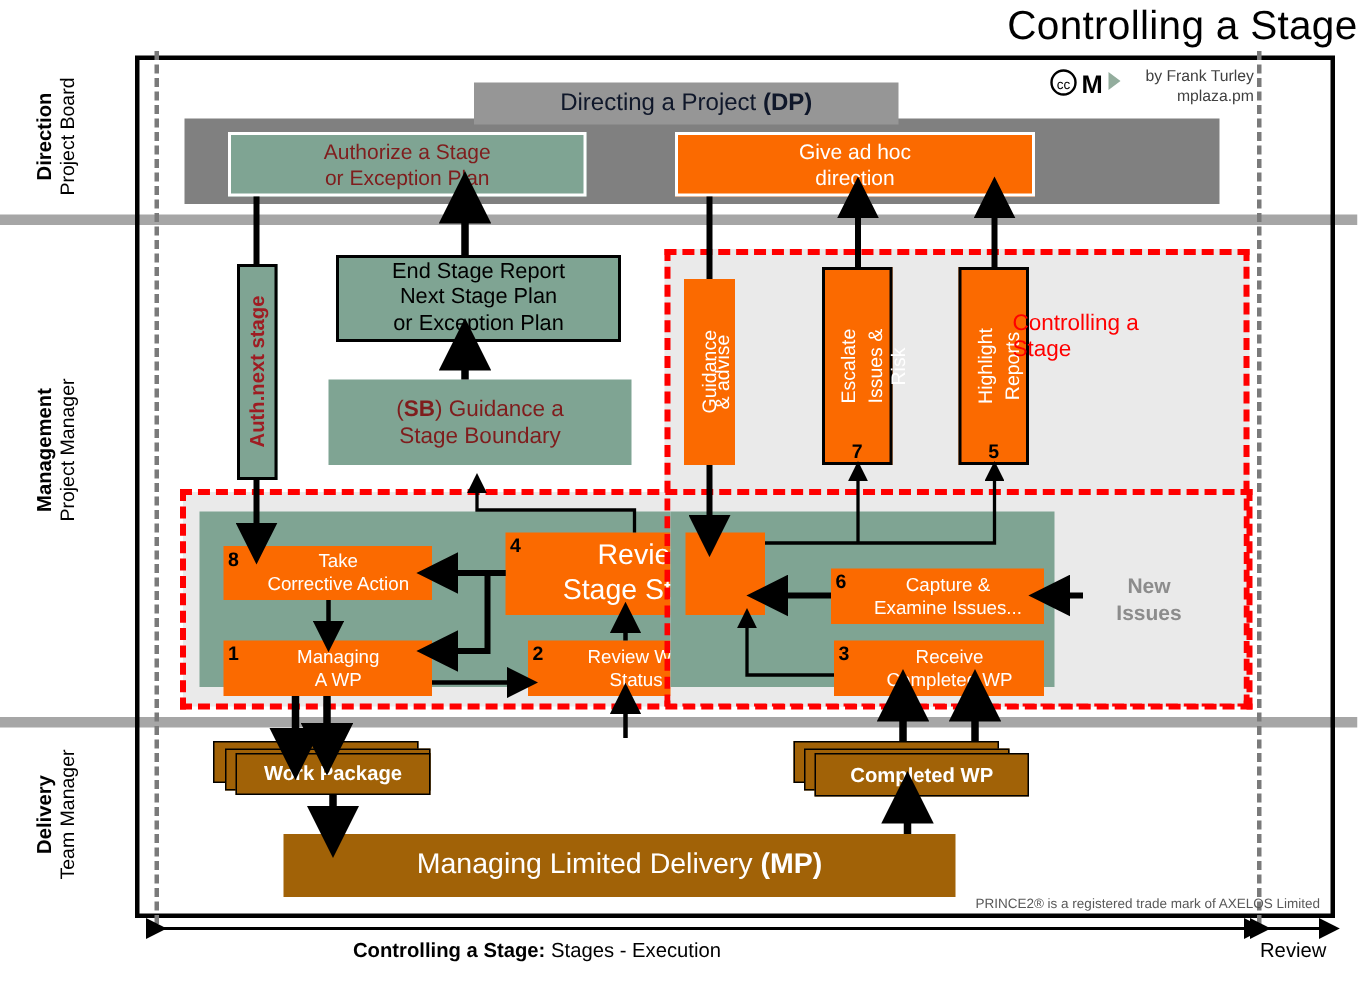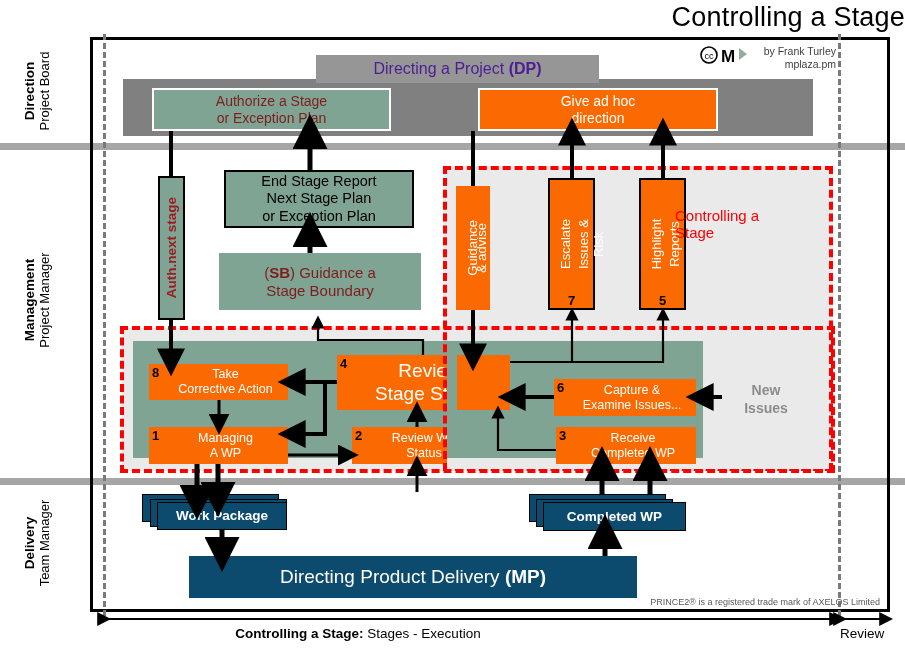--- a/index.html
+++ b/index.html
@@ -18,26 +18,26 @@
 
   
   .lane-label{width:160px;text-align:center;transform-origin:center center;}
   .lane-label .big{font-weight:bold;font-size:13.5px;}
   .lane-label .small{font-size:13px;}
 
   
   .box{display:flex;flex-direction:column;align-items:center;justify-content:center;
        text-align:center;line-height:1.18;}
   .grey{background:#808080;}
-  .grey2{background:#969696;color:#4c1d95;}
+  .grey2{background:#969696;color:#0f172a;}
   .green{background:#7fa493;color:#7f1d1d;}
   .green-dk{background:#7fa493;color:#000;border:2px solid #000;}
   .orange{background:#fb6a00;color:#fff;border:2px solid #000;}
   .orange-nb{background:#fb6a00;color:#fff;}
-  .red{background:#0c4a6e;color:#fff;border:1px solid #000;}
+  .red{background:#a16207;color:#fff;border:1px solid #000;}
   .wborder{border:2px solid #fff;}
 
   .num{position:absolute;left:3px;top:1px;font-weight:bold;font-size:13px;color:#000;}
   .num-b{position:absolute;left:50%;transform:translateX(-50%);bottom:0px;font-weight:bold;font-size:13px;color:#000;}
 
   .vert{writing-mode:vertical-rl;transform:rotate(180deg);}
 
   
   #cs-region{border:4px dashed #ff0000;background:rgba(0,0,0,0);}
   #cs-label{color:#ff0000;font-size:15px;line-height:1.15;}
@@ -90,21 +90,21 @@
 
 <div class="abs box grey2" style="left:316px;top:55px;width:283px;height:28px;font-size:16px;">
   <div><span>Directing a Project </span><b>(DP)</b></div>
 </div>
 
 <div class="abs box green wborder" style="left:152px;top:88px;width:239px;height:43px;font-size:14px;">
   <div>Authorize a Stage</div>
   <div>or Exception Plan</div>
 </div>
 
-<div class="abs box orange-nb wborder" style="left:450px;top:88px;width:240px;height:43px;font-size:14px;border:2px solid #fff;margin-left:28px;">
+<div class="abs box orange-nb wborder" style="left:450px;top:88px;width:240px;height:43px;font-size:14px;border:2px solid #fff;">
   <div>Give ad hoc</div>
   <div>direction</div>
 </div>
 
 <div class="abs" style="left:700px;top:44px;width:50px;height:22px;">
   <svg width="50" height="22" viewBox="0 0 50 22">
     <circle cx="9" cy="11" r="8" fill="none" stroke="#000" stroke-width="1.6"></circle>
     <text x="9" y="15" font-family="Liberation Sans, sans-serif" font-size="9" text-anchor="middle" fill="#000">cc</text>
     <text x="21" y="18" font-family="Liberation Sans, sans-serif" font-size="17" font-weight="bold" fill="#000">M</text>
     <path d="M39 4 L47 10 L39 16 Z" fill="#93ad9d"></path>
@@ -226,21 +226,21 @@
   <div>Work Package</div>
 </div>
 
 <div class="abs red" style="left:529px;top:494px;width:137px;height:28px;"></div>
 <div class="abs red" style="left:536px;top:499px;width:137px;height:28px;"></div>
 <div class="abs box red" style="left:543px;top:502px;width:143px;height:29px;font-size:13.5px;font-weight:bold;">
   <div>Completed WP</div>
 </div>
 
 <div class="abs box red" style="left:189px;top:556px;width:448px;height:42px;font-size:19px;border:none;">
-  <div><span>Directing Product Delivery </span><b>(MP)</b></div>
+  <div><span>Managing Limited Delivery </span><b>(MP)</b></div>
 </div>
 
 <div class="abs tiny" style="left:600px;top:597px;width:280px;text-align:right;">
   <span>PRINCE2® is a registered trade mark of AXELOS Limited</span>
 </div>
 
 <div class="abs" id="bottomcap" style="left:0;top:626px;width:716px;text-align:center;">
   <b>Controlling a Stage:</b><span>  Stages - Execution</span>
 </div>
 <div class="abs" style="left:840px;top:626px;font-size:13.5px;">Review</div>

